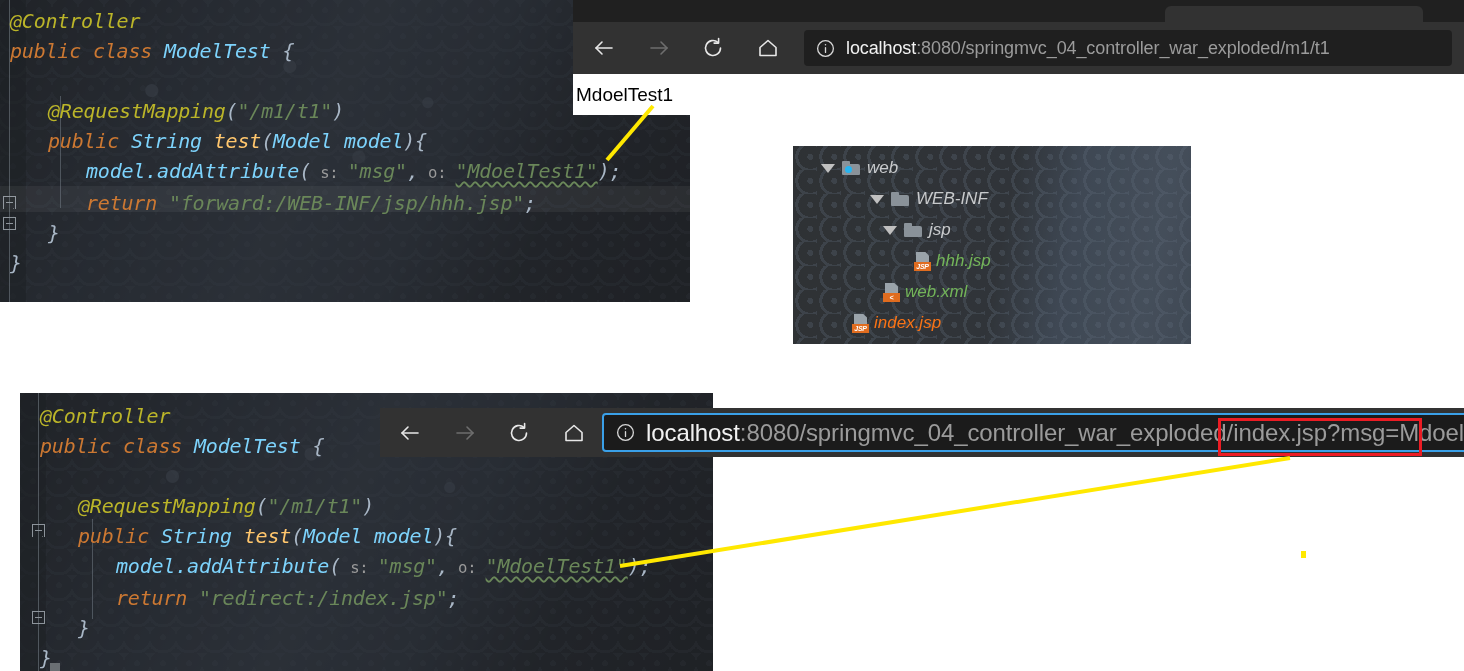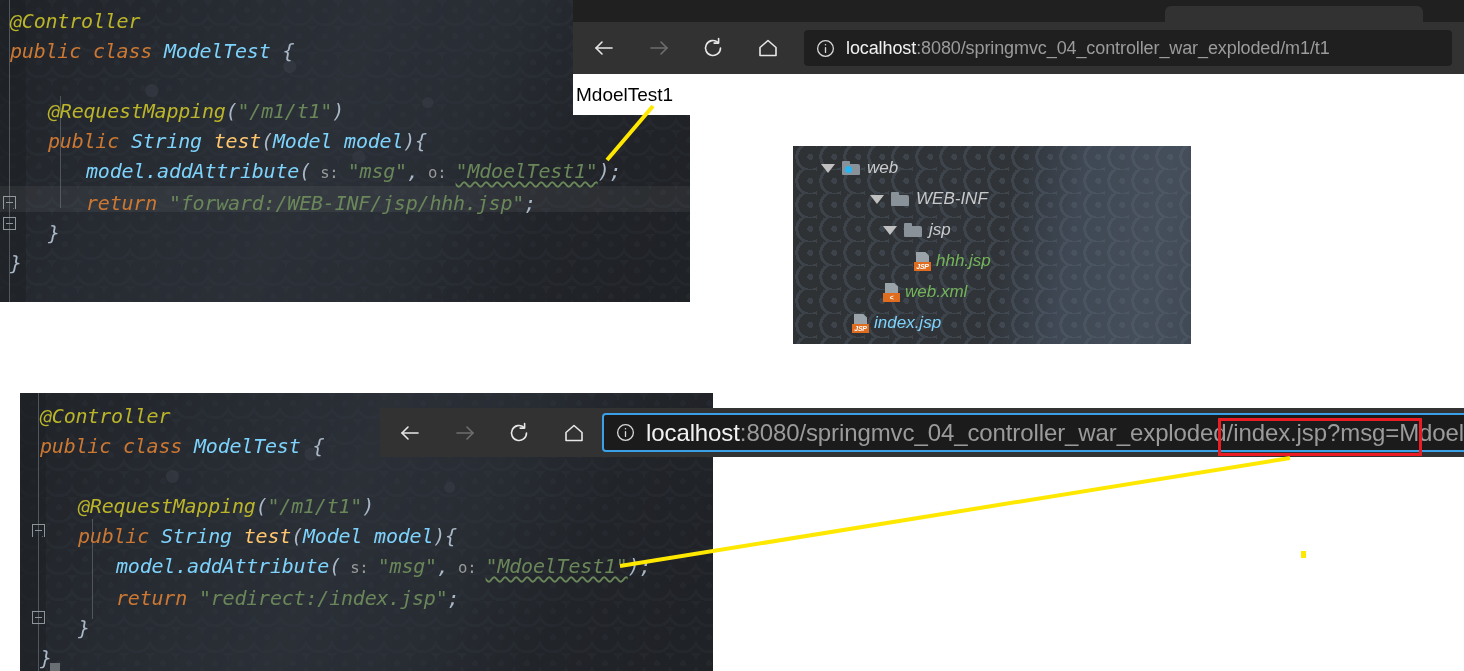--- a/index.html
+++ b/index.html
@@ -291,21 +291,21 @@
     line-height: 9px;
     text-align: center;
     font-family: "Liberation Sans", sans-serif;
     letter-spacing: -0.3px;
   }
   .file-icon .badge.xml {
     background: #e06c1f;
   }
   .t-folder { color: #c8cacc; }
   .t-green  { color: #73b559; }
-  .t-red    { color: #7dd3fc; }
+  .t-red    { color: #f97316; }
 
   
   .callout-box {
     position: absolute;
     background: #ffffff;
     display: flex;
     align-items: center;
     box-sizing: border-box;
   }
   .callout-box .txt {

